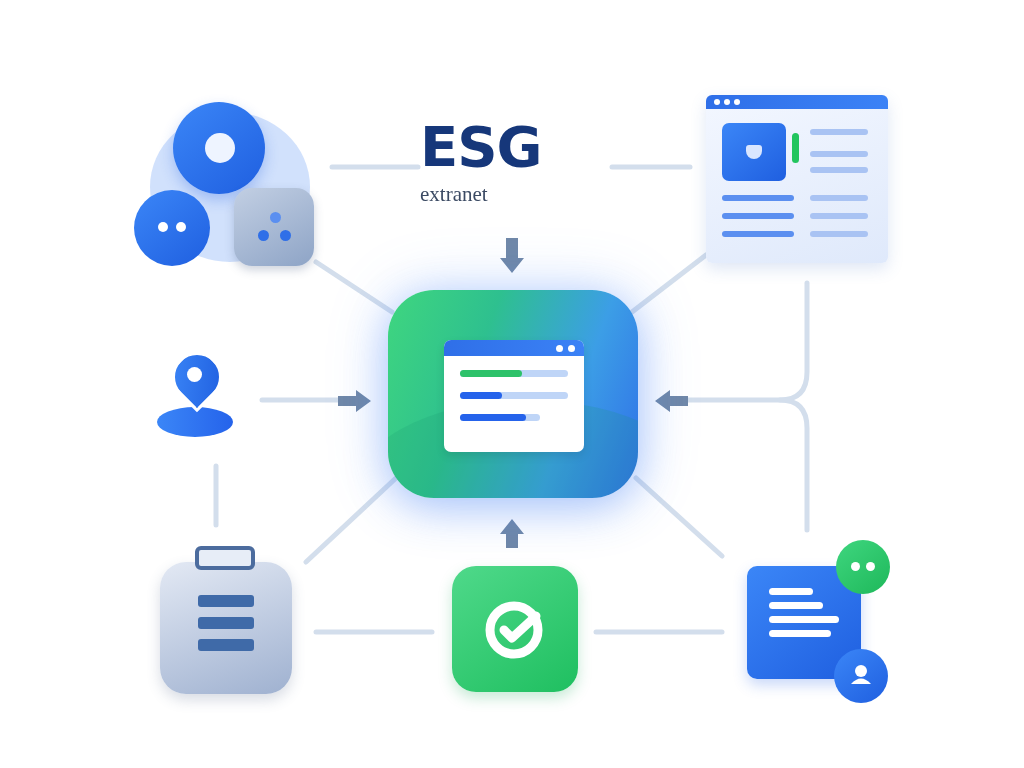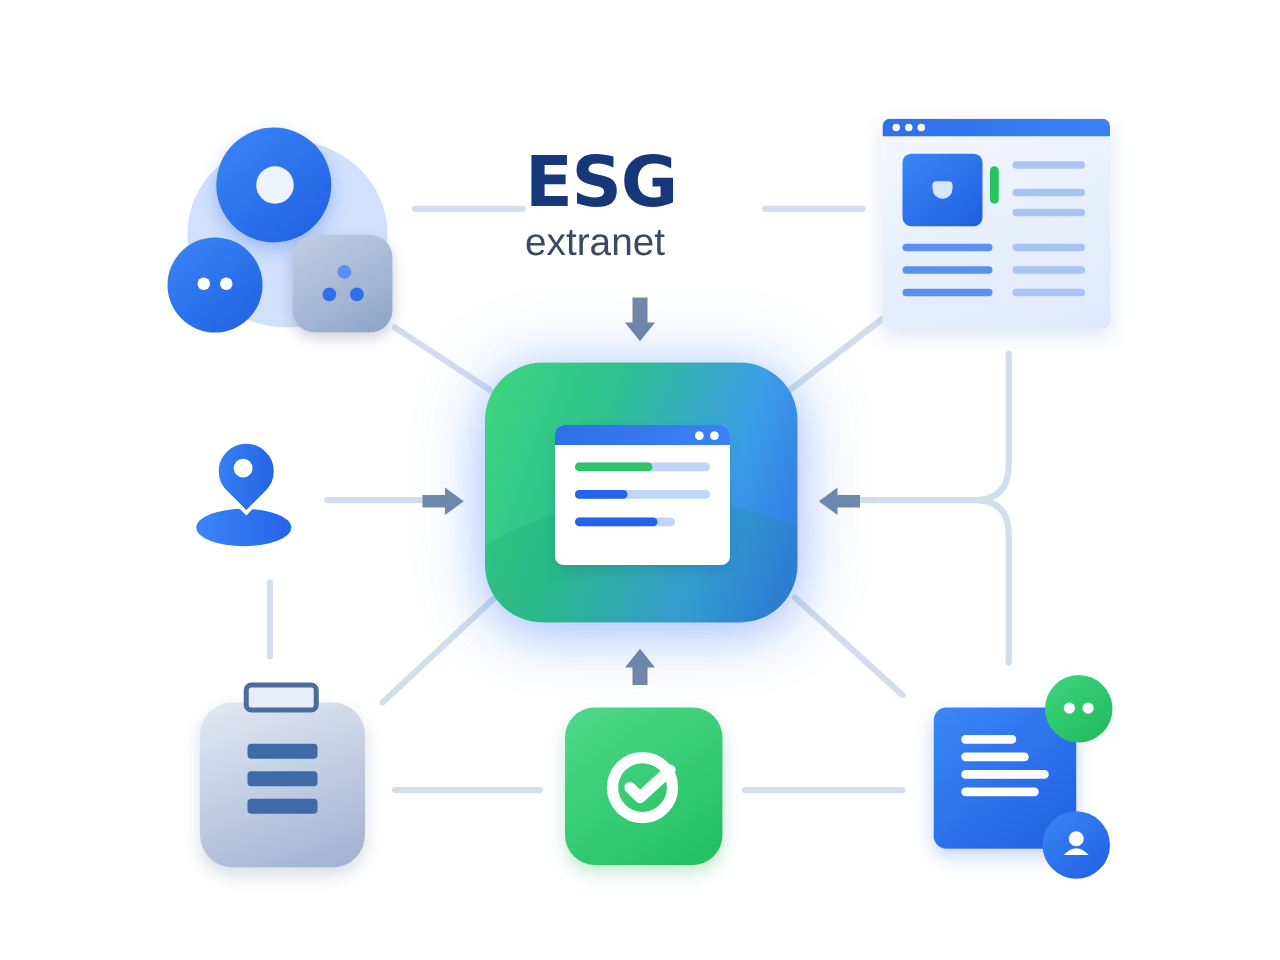--- a/index.html
+++ b/index.html
@@ -11,21 +11,21 @@
     svg.connectors { position: absolute; left: 0; top: 0; }
     .node { position: absolute; }
 
     
     .title-block { position: absolute; left: 420px; top: 118px; width: 190px; text-align: left; }
     .title-main {
       font-family: "DejaVu Sans", sans-serif; font-weight: 700; font-size: 56px; letter-spacing: -1px;
       color: #16377a; line-height: 58px;
     }
     .title-sub {
-      font-family: Liberation Sans, sans-serif; font-size: 31px; color: #3b4a63; line-height: 32px; margin-top: 2px;
+      font-family: Liberation Serif, serif; font-size: 21px; color: #3b4a63; line-height: 32px; margin-top: 2px;
     }
 
     
     .hub {
       left: 388px; top: 290px; width: 250px; height: 208px; border-radius: 46px;
       background: linear-gradient(110deg, #3fd67f 0%, #2ec08f 35%, #3c9ee6 70%, #2f6fe8 100%);
       box-shadow: 0 10px 40px rgba(60,120,240,0.35), 0 0 60px rgba(90,150,255,0.25);
       overflow: hidden;
     }
     .hub::after {

